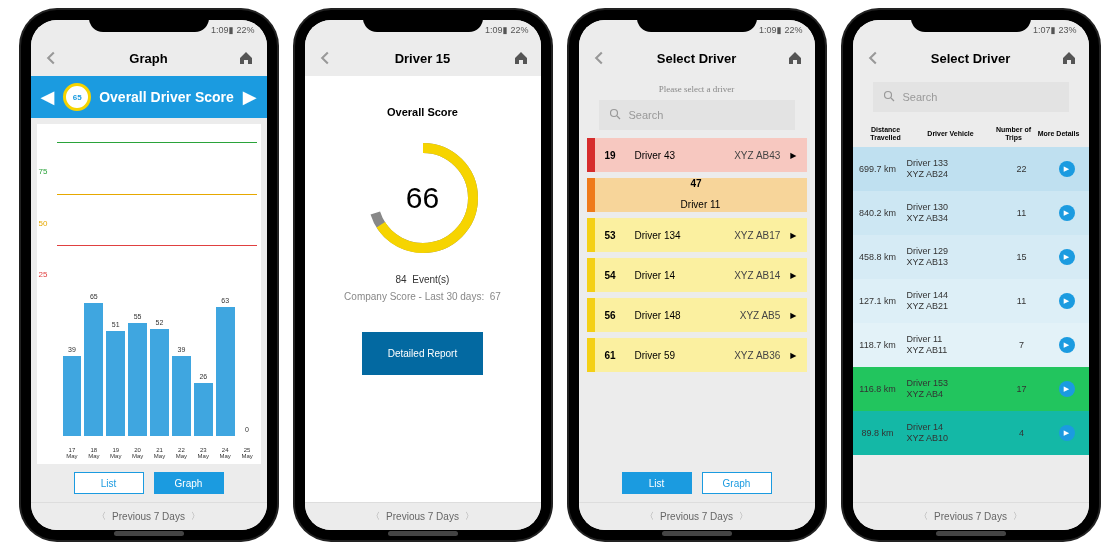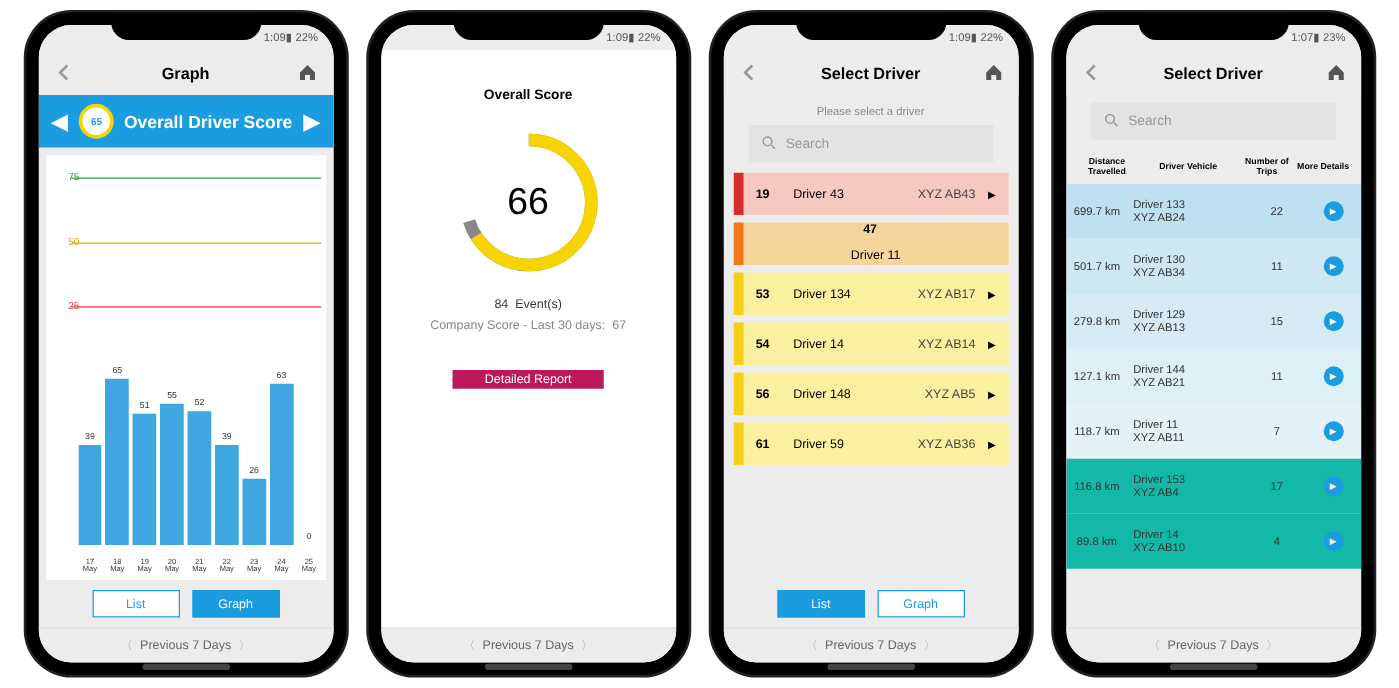--- a/index.html
+++ b/index.html
@@ -17,45 +17,45 @@
   .footer { height: 28px; display: flex; align-items: center; justify-content: center; gap: 6px; font-size: 10px; color: #666; background: #ececec; border-top: 1px solid #ddd; }
   .footer .chev { color: #999; font-size: 9px; }
 
   
   .scorebar { background: #1b9be0; height: 42px; display: flex; align-items: center; justify-content: space-between; padding: 0 10px; color: #fff; }
   .scorebar .arrow { font-size: 18px; cursor: pointer; }
   .scorebar .mid { display: flex; align-items: center; gap: 8px; }
   .scorebar .ring { width: 28px; height: 28px; border-radius: 50%; border: 3px solid #f6d400; background: #fff; display: flex; align-items: center; justify-content: center; font-size: 8px; color: #1b9be0; font-weight: bold; }
   .scorebar .lbl { font-size: 14px; font-weight: bold; }
   .chart { flex: 1; background: #fff; margin: 6px 6px 0 6px; position: relative; padding: 8px 4px 0 22px; }
-  .chart .ytick { position: absolute; left: 18px; font-size: 8px; }
+  .chart .ytick { position: absolute; left: 2px; font-size: 8px; margin-top: 30px; }
   .chart .gridline { position: absolute; left: 20px; right: 4px; height: 1px; }
   .chart .bars { position: absolute; left: 26px; right: 4px; bottom: 28px; top: 8px; display: flex; align-items: flex-end; gap: 3px; }
   .chart .barwrap { flex: 1; display: flex; flex-direction: column; align-items: center; }
   .chart .bar { width: 100%; background: #3fa6e0; position: relative; }
   .chart .barval { font-size: 7px; color: #333; position: absolute; top: -10px; left: 0; right: 0; text-align: center; }
   .chart .xlabels { position: absolute; left: 26px; right: 4px; bottom: 4px; display: flex; gap: 3px; }
   .chart .xlabel { flex: 1; font-size: 6px; text-align: center; color: #333; line-height: 1.1; }
   .toggles { display: flex; gap: 10px; justify-content: center; padding: 8px; }
   .toggle { width: 70px; height: 22px; border: 1px solid #1b9be0; display: flex; align-items: center; justify-content: center; font-size: 10px; cursor: pointer; }
   .toggle.active { background: #1b9be0; color: #fff; }
   .toggle.inactive { background: #fff; color: #1b9be0; }
 
   
   .scorepage { flex: 1; background: #fff; display: flex; flex-direction: column; align-items: center; padding-top: 30px; }
   .scorepage h4 { font-size: 11px; font-weight: bold; margin-bottom: 20px; }
   .bigring { width: 120px; height: 120px; position: relative; margin-bottom: 16px; }
   .bigring svg { transform: rotate(-90deg); }
   .bigring .num { position: absolute; inset: 0; display: flex; align-items: center; justify-content: center; font-size: 30px; font-weight: 300; }
   .events { font-size: 10px; color: #333; margin-bottom: 6px; }
   .companysc { font-size: 10px; color: #888; margin-bottom: 30px; }
-  .detbtn { background: #be185d; color: #fff; border: none; padding: 2px 26px; font-size: 10px; cursor: pointer; }
+  .detbtn { background: #0369a1; color: #fff; border: none; padding: 16px 26px; font-size: 10px; cursor: pointer; }
 
   
-  .prompt { font-size: 9px; color: #888; text-align: center; padding: 8px 0 6px; }
+  .prompt { font-size: 9px; color: #888; text-align: center; padding: 8px 0 6px; font-family: Liberation Serif, serif; }
   .searchbox { margin: 0 20px 8px; background: #e3e3e3; height: 30px; display: flex; align-items: center; padding: 0 10px; gap: 8px; color: #999; font-size: 11px; }
   .driverlist { flex: 1; padding: 0 8px; overflow: hidden; }
   .drvrow { height: 34px; display: flex; align-items: center; margin-bottom: 6px; font-size: 10px; cursor: pointer; }
   .drvrow .stripe { width: 8px; height: 100%; }
   .drvrow .body { flex: 1; height: 100%; display: flex; align-items: center; padding: 0 10px; gap: 10px; }
   .drvrow .sc { font-weight: bold; width: 20px; }
   .drvrow .nm { flex: 1; }
   .drvrow .veh { color: #444; }
   .drvrow .go { color: #000; font-size: 8px; }
 
@@ -199,20 +199,33 @@
   <div class="notch"></div>
   <div class="homebar"></div>
   <div class="screen">
     <div class="statusbar">
       <span>1:09</span>
       <span class="right">
           <span>▮</span>
           <span>22%</span>
         </span>
     </div>
+    <div class="navbar">
+      <span class="back">
+          <svg width="14" height="14" viewBox="0 0 10 10">
+            <path d="M7 1 L3 5 L7 9" stroke="#999" stroke-width="1.5" fill="none"></path>
+          </svg>
+        </span>
+      <span class="title">Driver 15</span>
+      <span class="home">
+          <svg width="16" height="16" viewBox="0 0 16 16">
+            <path d="M2 8 L8 2 L14 8 V14 H10 V10 H6 V14 H2 Z" fill="#555"></path>
+          </svg>
+        </span>
+    </div>
     <div class="scorepage">
       <h4>Overall Score</h4>
       <div class="bigring">
         <svg width="120" height="120" viewBox="0 0 120 120">
           <circle cx="60" cy="60" r="50" stroke="#888" stroke-width="10" fill="none" stroke-dasharray="220 314" stroke-linecap="butt"></circle>
           <circle cx="60" cy="60" r="50" stroke="#f6d400" stroke-width="10" fill="none" stroke-dasharray="207 314" stroke-linecap="butt"></circle>
         </svg>
         <div class="num">66</div>
       </div>
       <div class="events">
@@ -378,29 +391,29 @@
       <div class="tblbody" id="tblbody">
           <div class="tblrow" style="background: rgb(191, 224, 240);">
             <div class="c-dist">699.7 km</div>
             <div class="c-drv">Driver 133<br>XYZ AB24</div>
             <div class="c-trips">22</div>
             <div class="c-more">
               <div class="playbtn">▶</div>
             </div>
           </div>
           <div class="tblrow" style="background: rgb(205, 231, 243);">
-            <div class="c-dist">501.7 km</div>
+            <div class="c-dist">840.2 km</div>
             <div class="c-drv">Driver 130<br>XYZ AB34</div>
             <div class="c-trips">11</div>
             <div class="c-more">
               <div class="playbtn">▶</div>
             </div>
           </div>
           <div class="tblrow" style="background: rgb(214, 235, 245);">
-            <div class="c-dist">279.8 km</div>
+            <div class="c-dist">458.8 km</div>
             <div class="c-drv">Driver 129<br>XYZ AB13</div>
             <div class="c-trips">15</div>
             <div class="c-more">
               <div class="playbtn">▶</div>
             </div>
           </div>
           <div class="tblrow" style="background: rgb(221, 239, 247);">
             <div class="c-dist">127.1 km</div>
             <div class="c-drv">Driver 144<br>XYZ AB21</div>
             <div class="c-trips">11</div>
@@ -409,21 +422,21 @@
             </div>
           </div>
           <div class="tblrow" style="background: rgb(227, 242, 248);">
             <div class="c-dist">118.7 km</div>
             <div class="c-drv">Driver 11<br>XYZ AB11</div>
             <div class="c-trips">7</div>
             <div class="c-more">
               <div class="playbtn">▶</div>
             </div>
           </div>
-          <div class="tblrow" style="background: #14b8a6;">
+          <div class="tblrow" style="background: #22c55e;">
             <div class="c-dist">116.8 km</div>
             <div class="c-drv">Driver 153<br>XYZ AB4</div>
             <div class="c-trips">17</div>
             <div class="c-more">
               <div class="playbtn">▶</div>
             </div>
           </div>
           <div class="tblrow" style="background: #14b8a6;">
             <div class="c-dist">89.8 km</div>
             <div class="c-drv">Driver 14<br>XYZ AB10</div>

